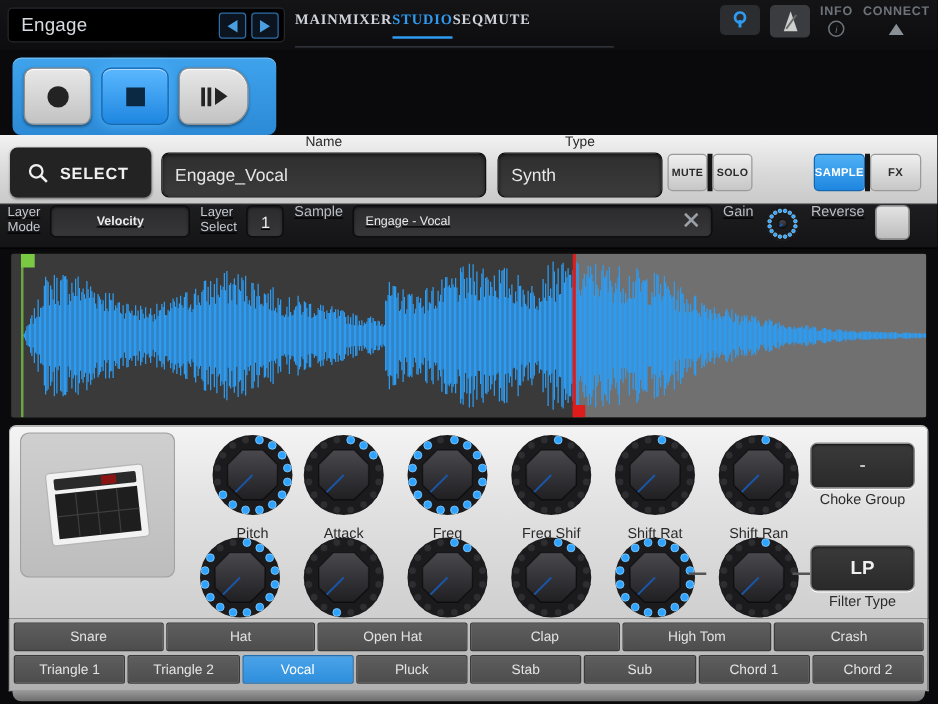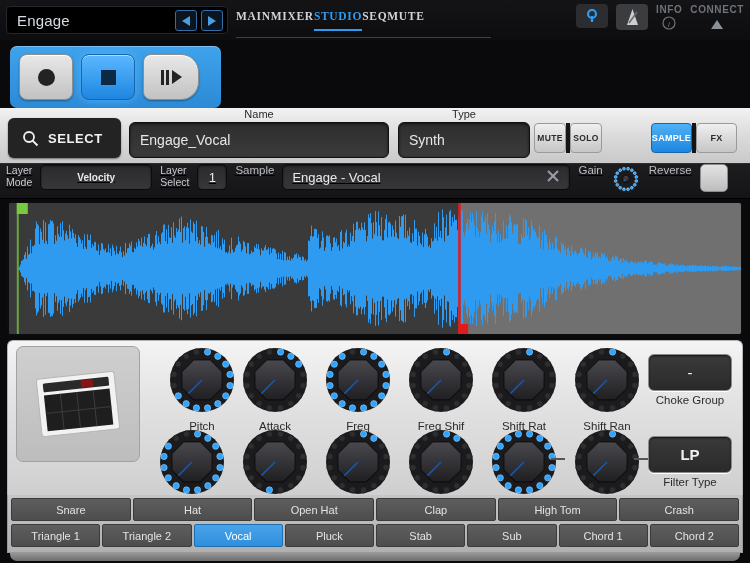--- a/index.html
+++ b/index.html
@@ -334,21 +334,21 @@
   </div>
   <div class="dark-field" style="width:112px; justify-content:center; font-weight:bold; font-size:10px;">Velocity</div>
 
   <div class="twoline">
     <span>Layer</span><br>
     <span>Select</span>
   </div>
   <div class="dark-field" style="width:30px; justify-content:center; font-size:13px;">1</div>
 
   <span class="inline-lbl">Sample</span>
-  <div class="dark-field" style="width:288px; padding:0 9px; justify-content:space-between; font-size:13px;">
+  <div class="dark-field" style="width:288px; padding:0 9px; justify-content:space-between; font-size:10px;">
     <span>Engage - Vocal</span>
     <span>
       <svg width="14" height="14" viewBox="0 0 14 14">
         <line x1="2" y1="2" x2="12" y2="12" stroke="#9aa0a8" stroke-width="2"></line>
         <line x1="12" y1="2" x2="2" y2="12" stroke="#9aa0a8" stroke-width="2"></line>
       </svg>
     </span>
   </div>
 
   <span class="inline-lbl">Gain</span>

